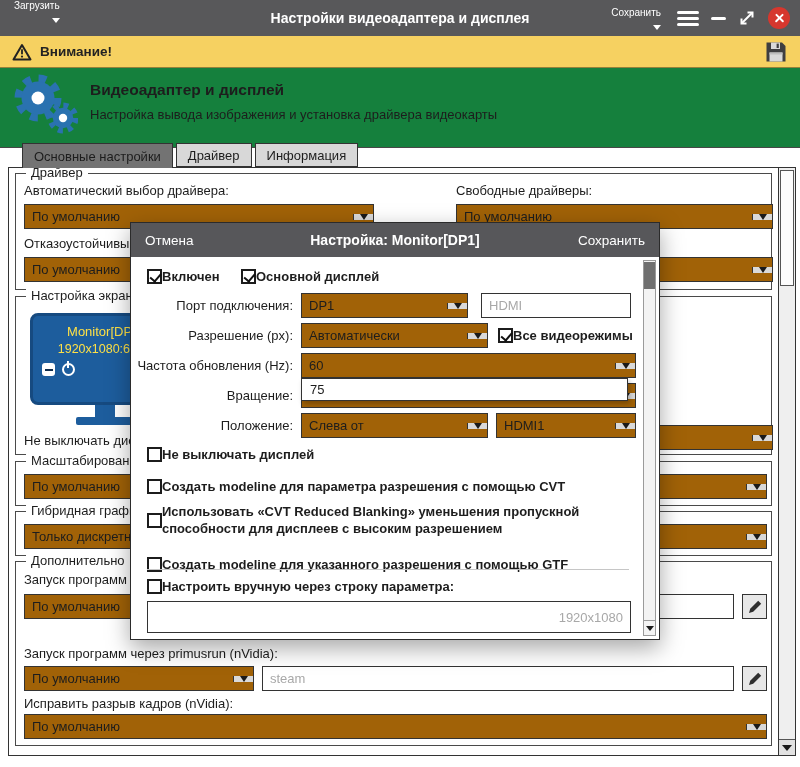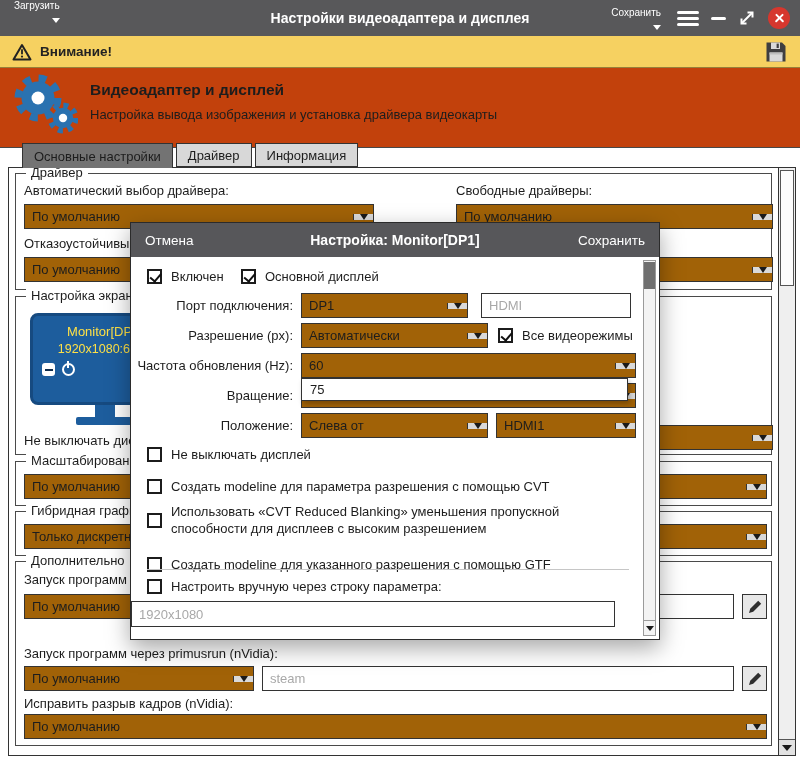--- a/index.html
+++ b/index.html
@@ -19,21 +19,21 @@
   .icon-close::before,.icon-close::after{content:"";position:absolute;left:5.5px;top:10px;width:11px;height:2.4px;background:#fff;border-radius:1px;}
   .icon-close::before{transform:rotate(45deg);}
   .icon-close::after{transform:rotate(-45deg);}
 
   
   .warnbar{position:absolute;left:0;top:36px;width:800px;height:32px;background:#f6d161;border-bottom:1px solid #96803a;display:flex;align-items:center;padding:0 12px;}
   .warn-label{font-weight:bold;font-size:13.5px;color:#222;margin-left:8px;}
   .warn-save{margin-left:auto;cursor:pointer;display:flex;align-items:center;}
 
   
-  .hdr{position:absolute;left:0;top:68px;width:800px;height:80px;background:#c2410c;border-bottom:1px solid #474747;}
+  .hdr{position:absolute;left:0;top:68px;width:800px;height:80px;background:#15803d;border-bottom:1px solid #474747;}
   .hdr-icon{position:absolute;left:12px;top:4px;}
   .hdr-title{position:absolute;left:90px;top:13px;font-size:15.5px;font-weight:bold;}
   .hdr-sub{position:absolute;left:90px;top:39px;font-size:13px;}
 
   
   .tabs{position:absolute;left:22px;top:143px;display:flex;align-items:flex-start;z-index:3;}
   .tab{height:24px;display:flex;align-items:center;padding:0 11px;font-size:13px;border:1px solid #333;background:#d8d8d8;cursor:pointer;margin-right:3px;}
   .tab.active{background:#737373;border-bottom:none;height:25px;}
 
   
@@ -49,21 +49,21 @@
   .glabel{position:absolute;font-size:13px;white-space:nowrap;overflow:hidden;}
 
   
   .select{position:absolute;height:25px;border:1px solid #333;background:#a16207;display:flex;align-items:center;cursor:pointer;}
   .select .val{flex:1;display:flex;align-items:center;padding:0 7px;overflow:hidden;white-space:nowrap;}
   .select .arr{width:20px;border-left:1px solid #333;background:#d9d9d9;display:flex;align-items:center;justify-content:center;}
   .select .arr::after{content:"";width:0;height:0;border-left:4.5px solid transparent;border-right:4.5px solid transparent;border-top:6px solid #1a1a1a;}
   .tinput{position:absolute;height:25px;border:1px solid #333;padding:0 7px;font:13px "Liberation Sans",sans-serif;color:#3b82f6;background:#fff;outline:none;}
   .tinput::placeholder{color:#a8a8a8;}
   .editbtn{position:absolute;width:25px;height:25px;border:1px solid #333;background:#e7e7e7;display:flex;align-items:center;justify-content:center;cursor:pointer;}
-  .cb{position:absolute;display:flex;align-items:center;gap:9px;cursor:pointer;}
+  .cb{position:absolute;display:flex;align-items:center;cursor:pointer;font-weight:bold;}
   .cbbox{width:15px;height:15px;border:2px solid #1c1c1c;background:#fff;flex:0 0 auto;position:relative;}
   .cbbox.checked::after{content:"";position:absolute;left:1px;top:1.5px;width:9px;height:4.5px;border-left:2.5px solid #111;border-bottom:2.5px solid #111;transform:rotate(-50deg);}
 
   
   .monitor{position:absolute;left:14px;top:16px;width:150px;cursor:pointer;}
   .mon-screen{width:150px;height:92px;background:#1d5d9d;border:3px solid #164a80;border-radius:8px;color:#fde047;padding:8px 9px 0;text-align:center;}
   .mon-name{font-size:13px;white-space:nowrap;}
   .mon-mode{font-size:12.5px;margin-top:3px;white-space:nowrap;}
   .mon-ctrl{display:flex;gap:7px;margin-top:7px;align-items:center;}
   .mon-min{width:13px;height:13px;background:#fff;border-radius:3px;position:relative;}
@@ -341,21 +341,21 @@
       <span class="cbbox"></span>
       <span class="cbl">Создать modeline для указанного разрешения с помощью GTF</span>
     </div>
 
     <div class="divider" style="top:312px;"></div>
 
     <div class="cb" style="left:16px;top:322px;">
       <span class="cbbox"></span>
       <span class="cbl">Настроить вручную через строку параметра:</span>
     </div>
-    <input class="tinput" style="left: 0; top: 344px; width: 484px; height: 26px;" placeholder="1920x1080">
+    <input class="tinput" style="left: 16px; top: 344px; width: 484px; height: 32px; text-align: right;" placeholder="1920x1080">
 
     <div class="m-scroll">
       <div class="m-thumb"></div>
       <div class="m-down">
           <span class="tri-dn"></span>
         </div>
     </div>
   </div>
 </div>
 

